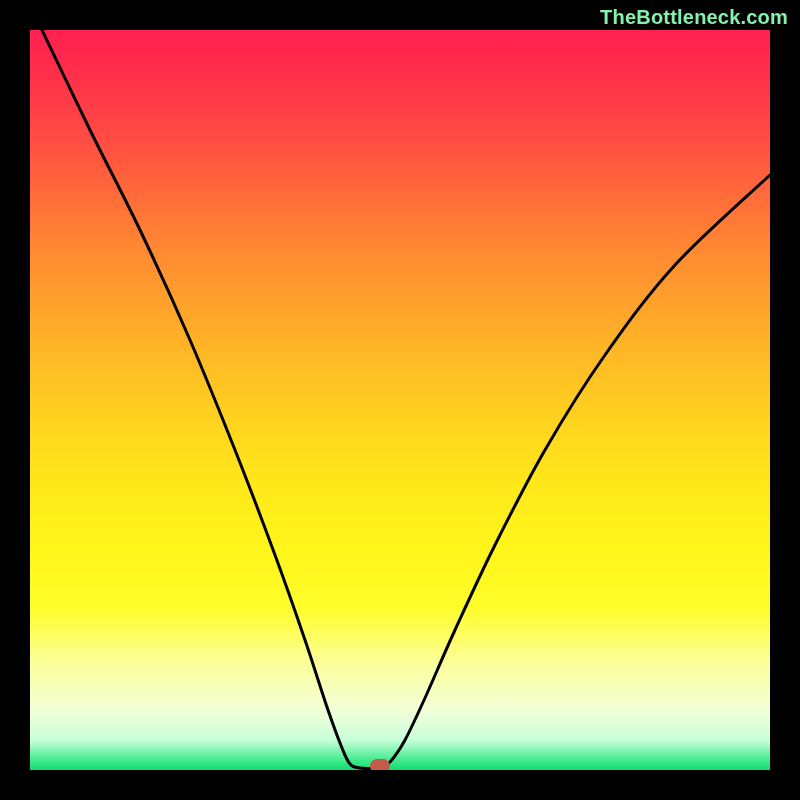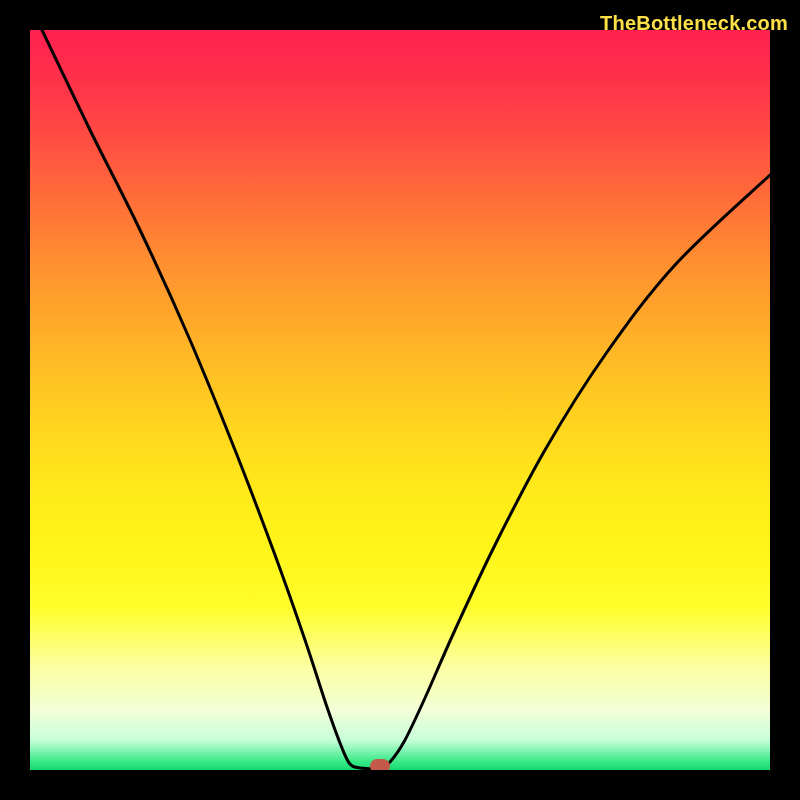--- a/index.html
+++ b/index.html
@@ -11,23 +11,23 @@
     font-family: Arial, Helvetica, sans-serif;
   }
   .frame {
     position: relative;
     width: 800px;
     height: 800px;
     background: #000;
   }
   .watermark {
     position: absolute;
-    top: 12px;
+    top: 6px;
     right: 12px;
-    color: #fde047;
+    color: #86efac;
     font-size: 20px;
     font-weight: 600;
     letter-spacing: 0.2px;
     z-index: 5;
   }
   .plot-area {
     position: absolute;
     left: 30px;
     top: 30px;
     width: 740px;

